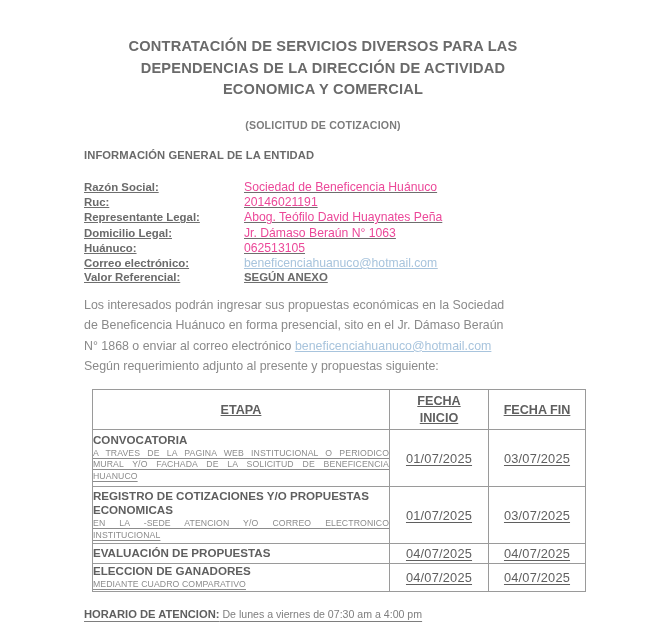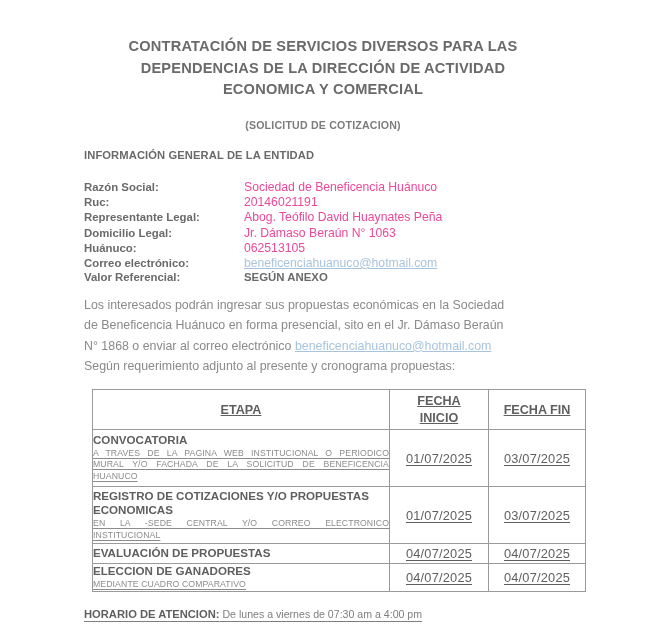--- a/index.html
+++ b/index.html
@@ -62,20 +62,21 @@
     color: #6a6a6a;
     letter-spacing: 0.1px;
   }
 
   
   .info-list {
     position: absolute;
     left: 84px;
     top: 180px;
     width: 470px;
+    text-decoration: underline;
   }
   .info-row {
     display: flex;
     align-items: baseline;
     height: 15.2px;
   }
   .info-label {
     width: 160px;
     flex: 0 0 160px;
     font-size: 11.4px;
@@ -239,21 +240,21 @@
     <div class="info-row">
       <span class="info-label">Valor Referencial:</span>
       <span class="info-value strong">SEGÚN ANEXO</span>
     </div>
   </div>
 
   <div class="paragraph">
     <span class="nowrapline">Los interesados podrán ingresar sus propuestas económicas en la Sociedad</span>
     <span class="nowrapline">de Beneficencia Huánuco en forma presencial, sito en el Jr. Dámaso Beraún</span>
     <span class="nowrapline"><span>N° 1868 o enviar al correo electrónico </span><span class="link">beneficenciahuanuco@hotmail.com</span></span>
-    <span class="nowrapline">Según requerimiento adjunto al presente y cronograma propuestas:</span>
+    <span class="nowrapline">Según requerimiento adjunto al presente y propuestas siguiente:</span>
   </div>
 
   <table class="sched-table">
     <colgroup>
       <col class="col-etapa">
         <col class="col-ini">
         <col class="col-fin">
     </colgroup>
     <thead>
       <tr>
@@ -273,21 +274,21 @@
           <span class="etapa-sub">MURAL Y/O FACHADA DE LA SOLICITUD DE BENEFICENCIA</span>
           <span class="etapa-sub last">HUANUCO</span>
         </td>
         <td class="date-cell"><span>01/07/2025</span></td>
         <td class="date-cell"><span>03/07/2025</span></td>
       </tr>
       <tr class="row-tall">
         <td class="etapa-cell">
           <span class="etapa-title">REGISTRO DE COTIZACIONES Y/O PROPUESTAS</span>
           <span class="etapa-title">ECONOMICAS</span>
-          <span class="etapa-sub">EN LA -SEDE CENTRAL Y/O CORREO ELECTRONICO</span>
+          <span class="etapa-sub">EN LA -SEDE ATENCION Y/O CORREO ELECTRONICO</span>
           <span class="etapa-sub last">INSTITUCIONAL</span>
         </td>
         <td class="date-cell"><span>01/07/2025</span></td>
         <td class="date-cell"><span>03/07/2025</span></td>
       </tr>
       <tr class="row-short">
         <td class="etapa-cell">
           <span class="etapa-title">EVALUACIÓN DE PROPUESTAS</span>
         </td>
         <td class="date-cell"><span>04/07/2025</span></td>

